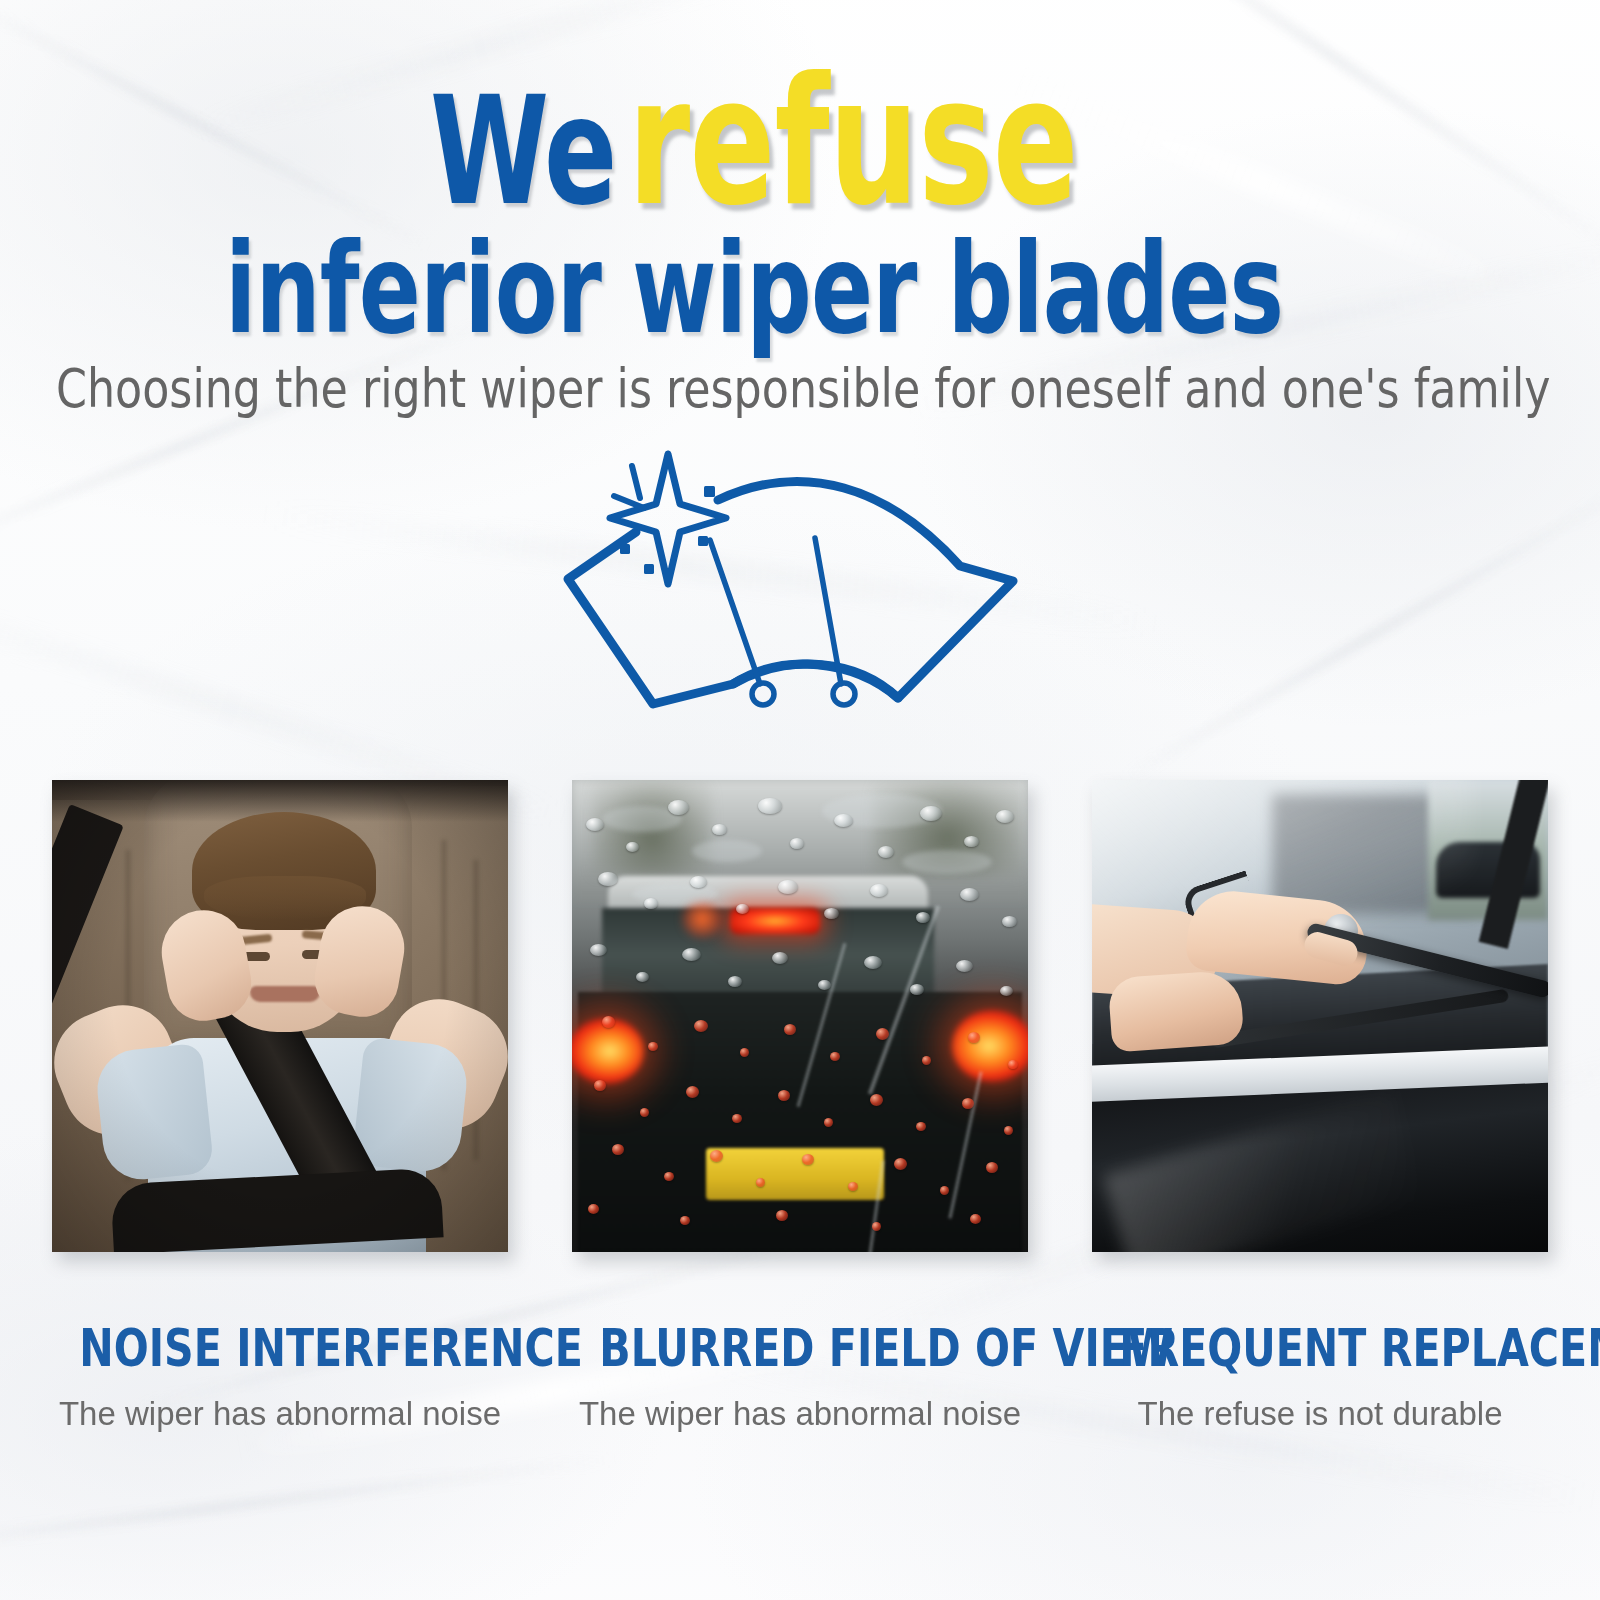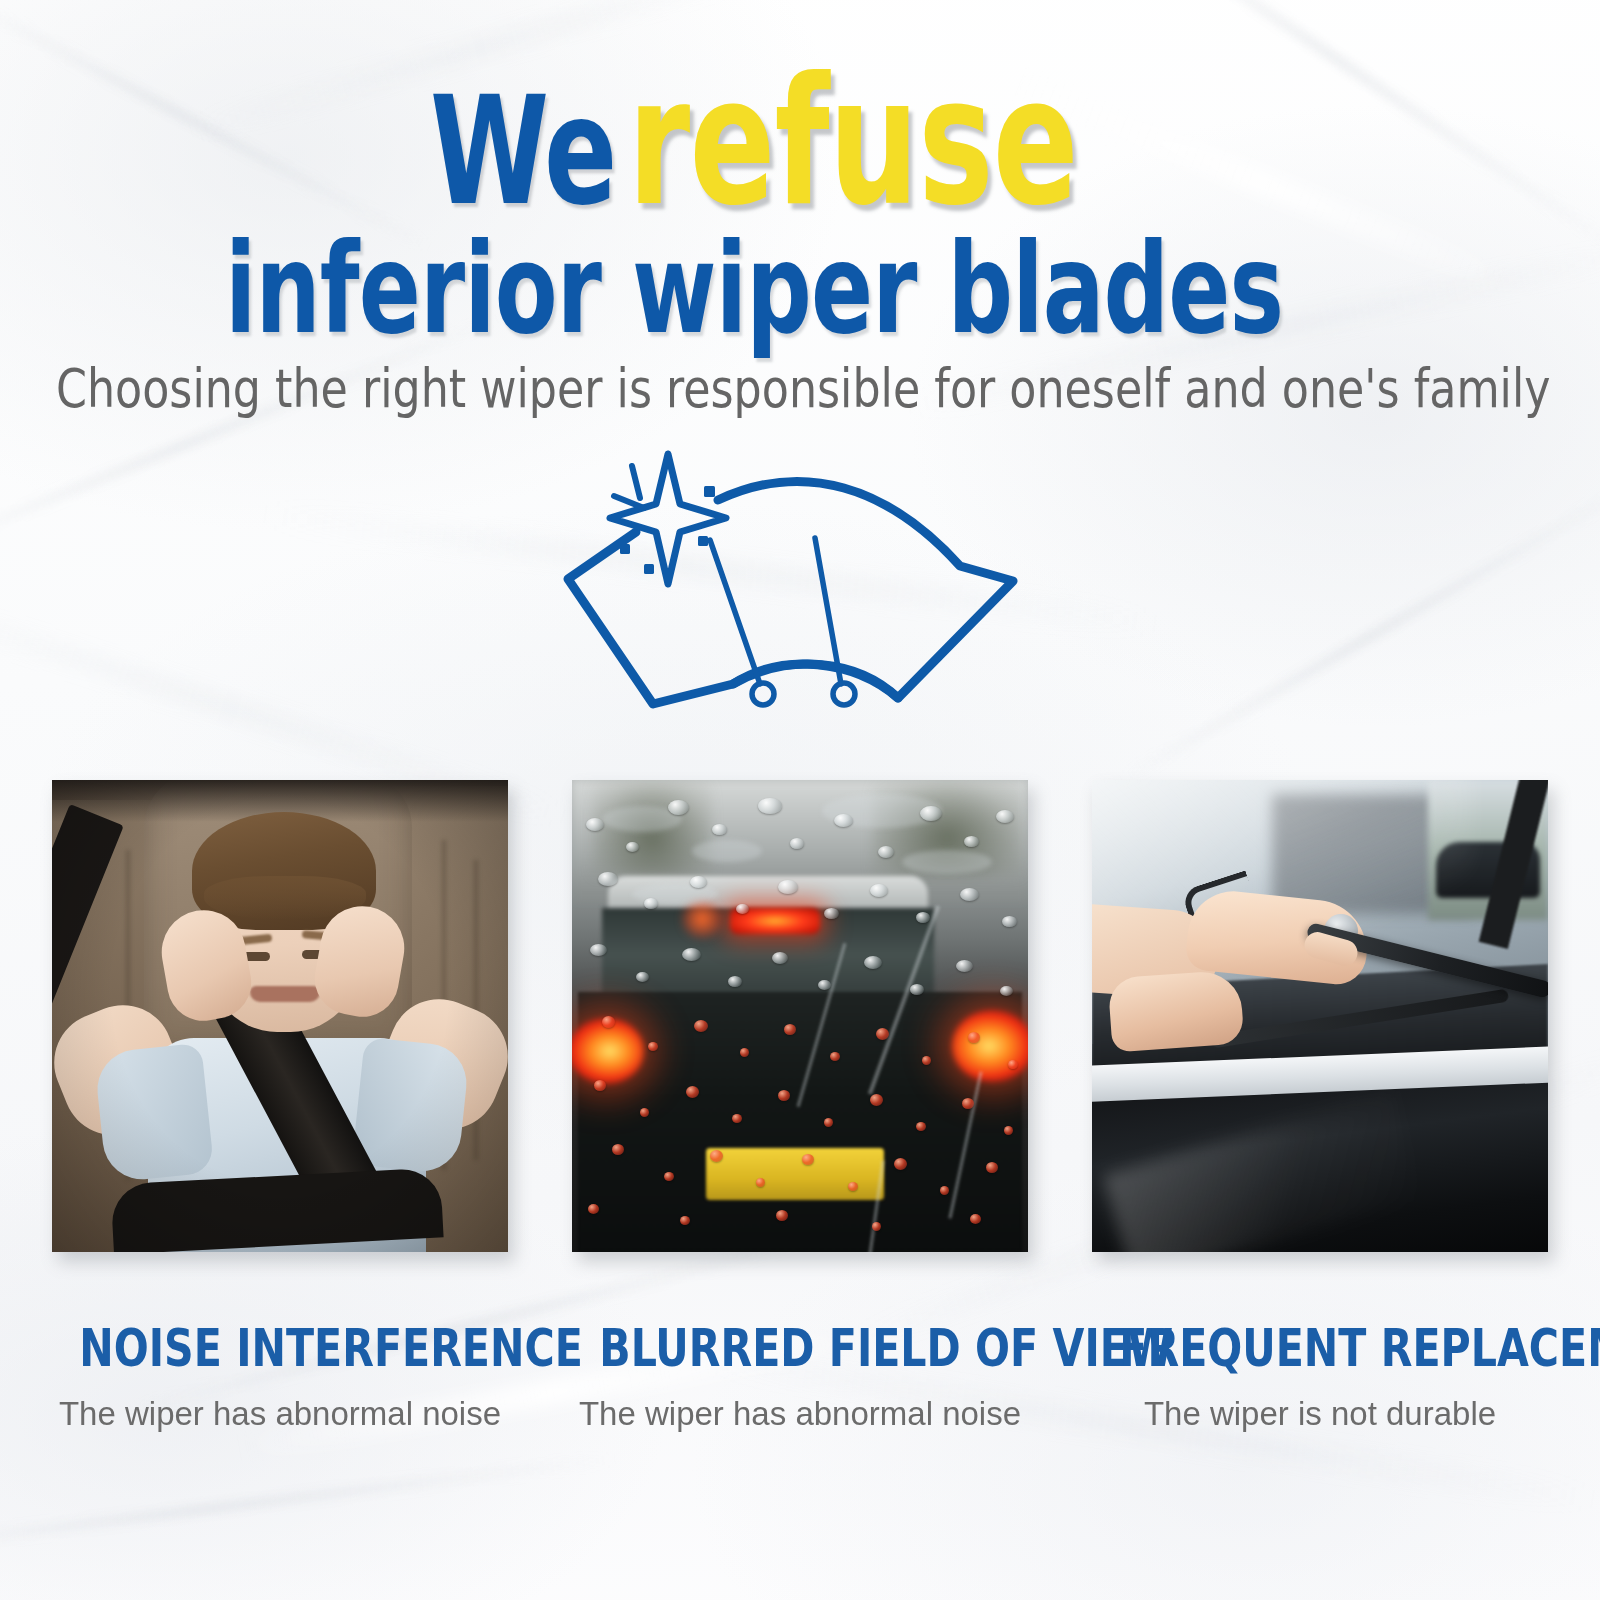--- a/index.html
+++ b/index.html
@@ -674,17 +674,17 @@
     <div class="caption-col">
       <div class="caption-title">NOISE INTERFERENCE</div>
       <div class="caption-sub">The wiper has abnormal noise</div>
     </div>
     <div class="caption-col">
       <div class="caption-title">BLURRED FIELD OF VIEW</div>
       <div class="caption-sub">The wiper has abnormal noise</div>
     </div>
     <div class="caption-col">
       <div class="caption-title">FREQUENT REPLACEMENT</div>
-      <div class="caption-sub">The wiper is not durable</div>
+      <div class="caption-sub">The refuse is not durable</div>
     </div>
   </div>
 
 </div>
 
 </body></html>

